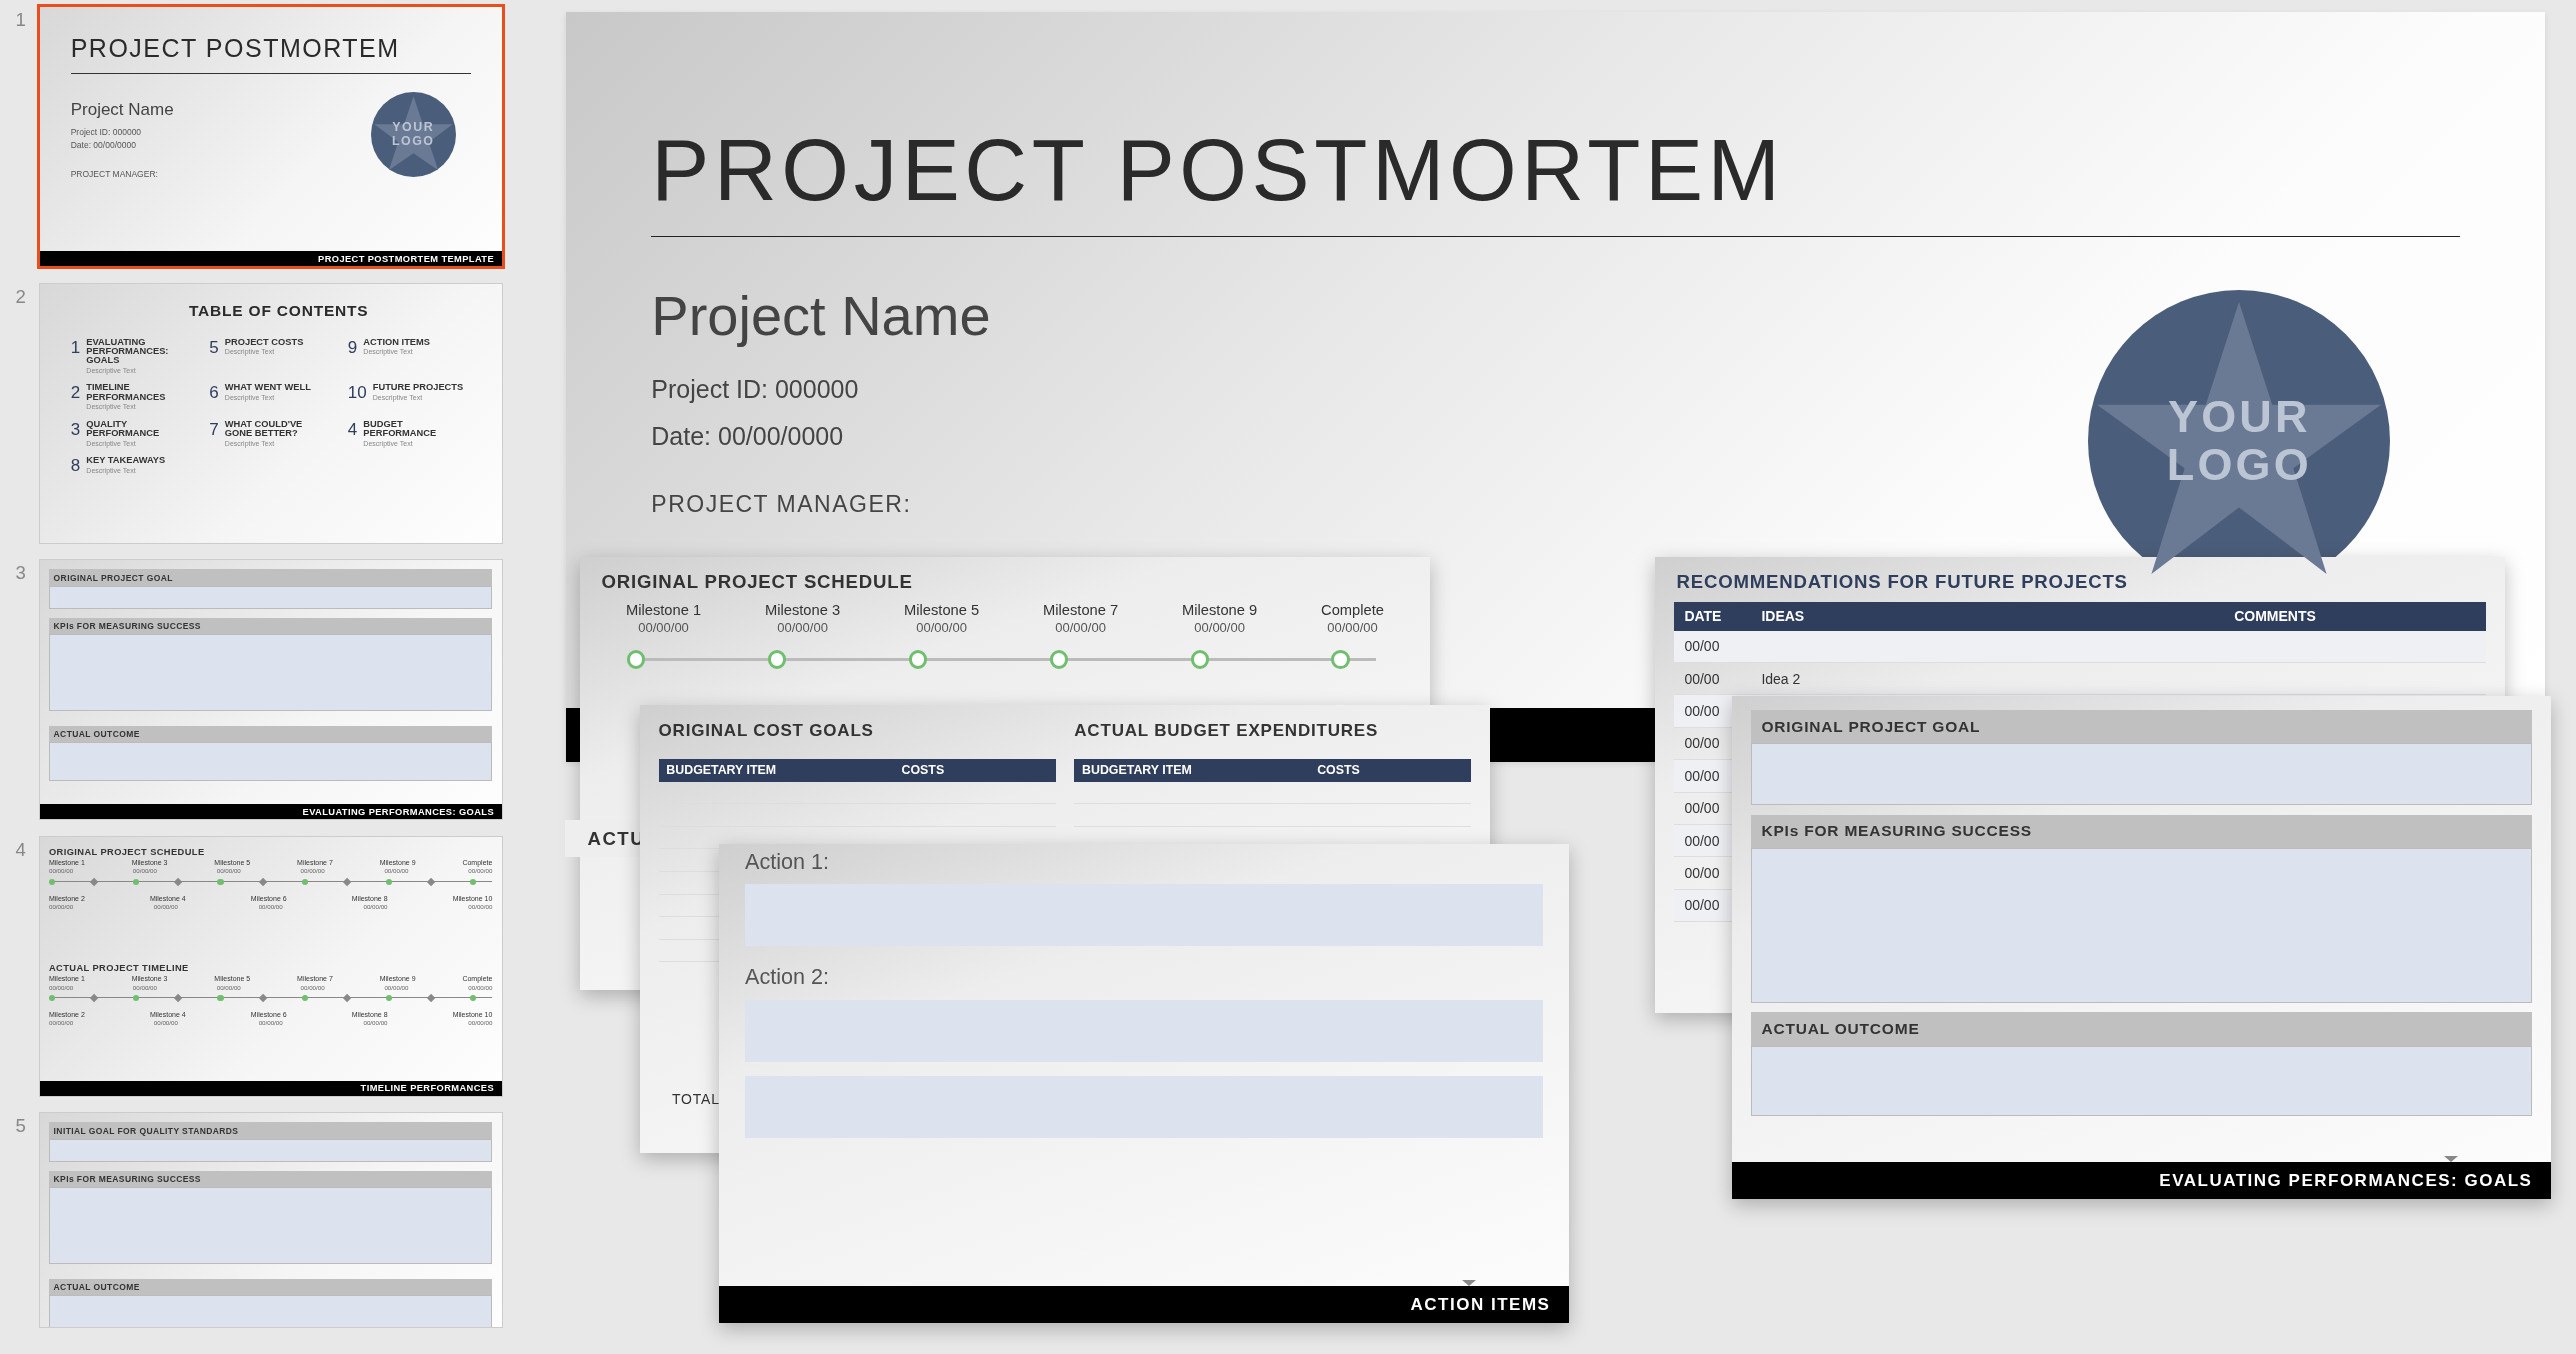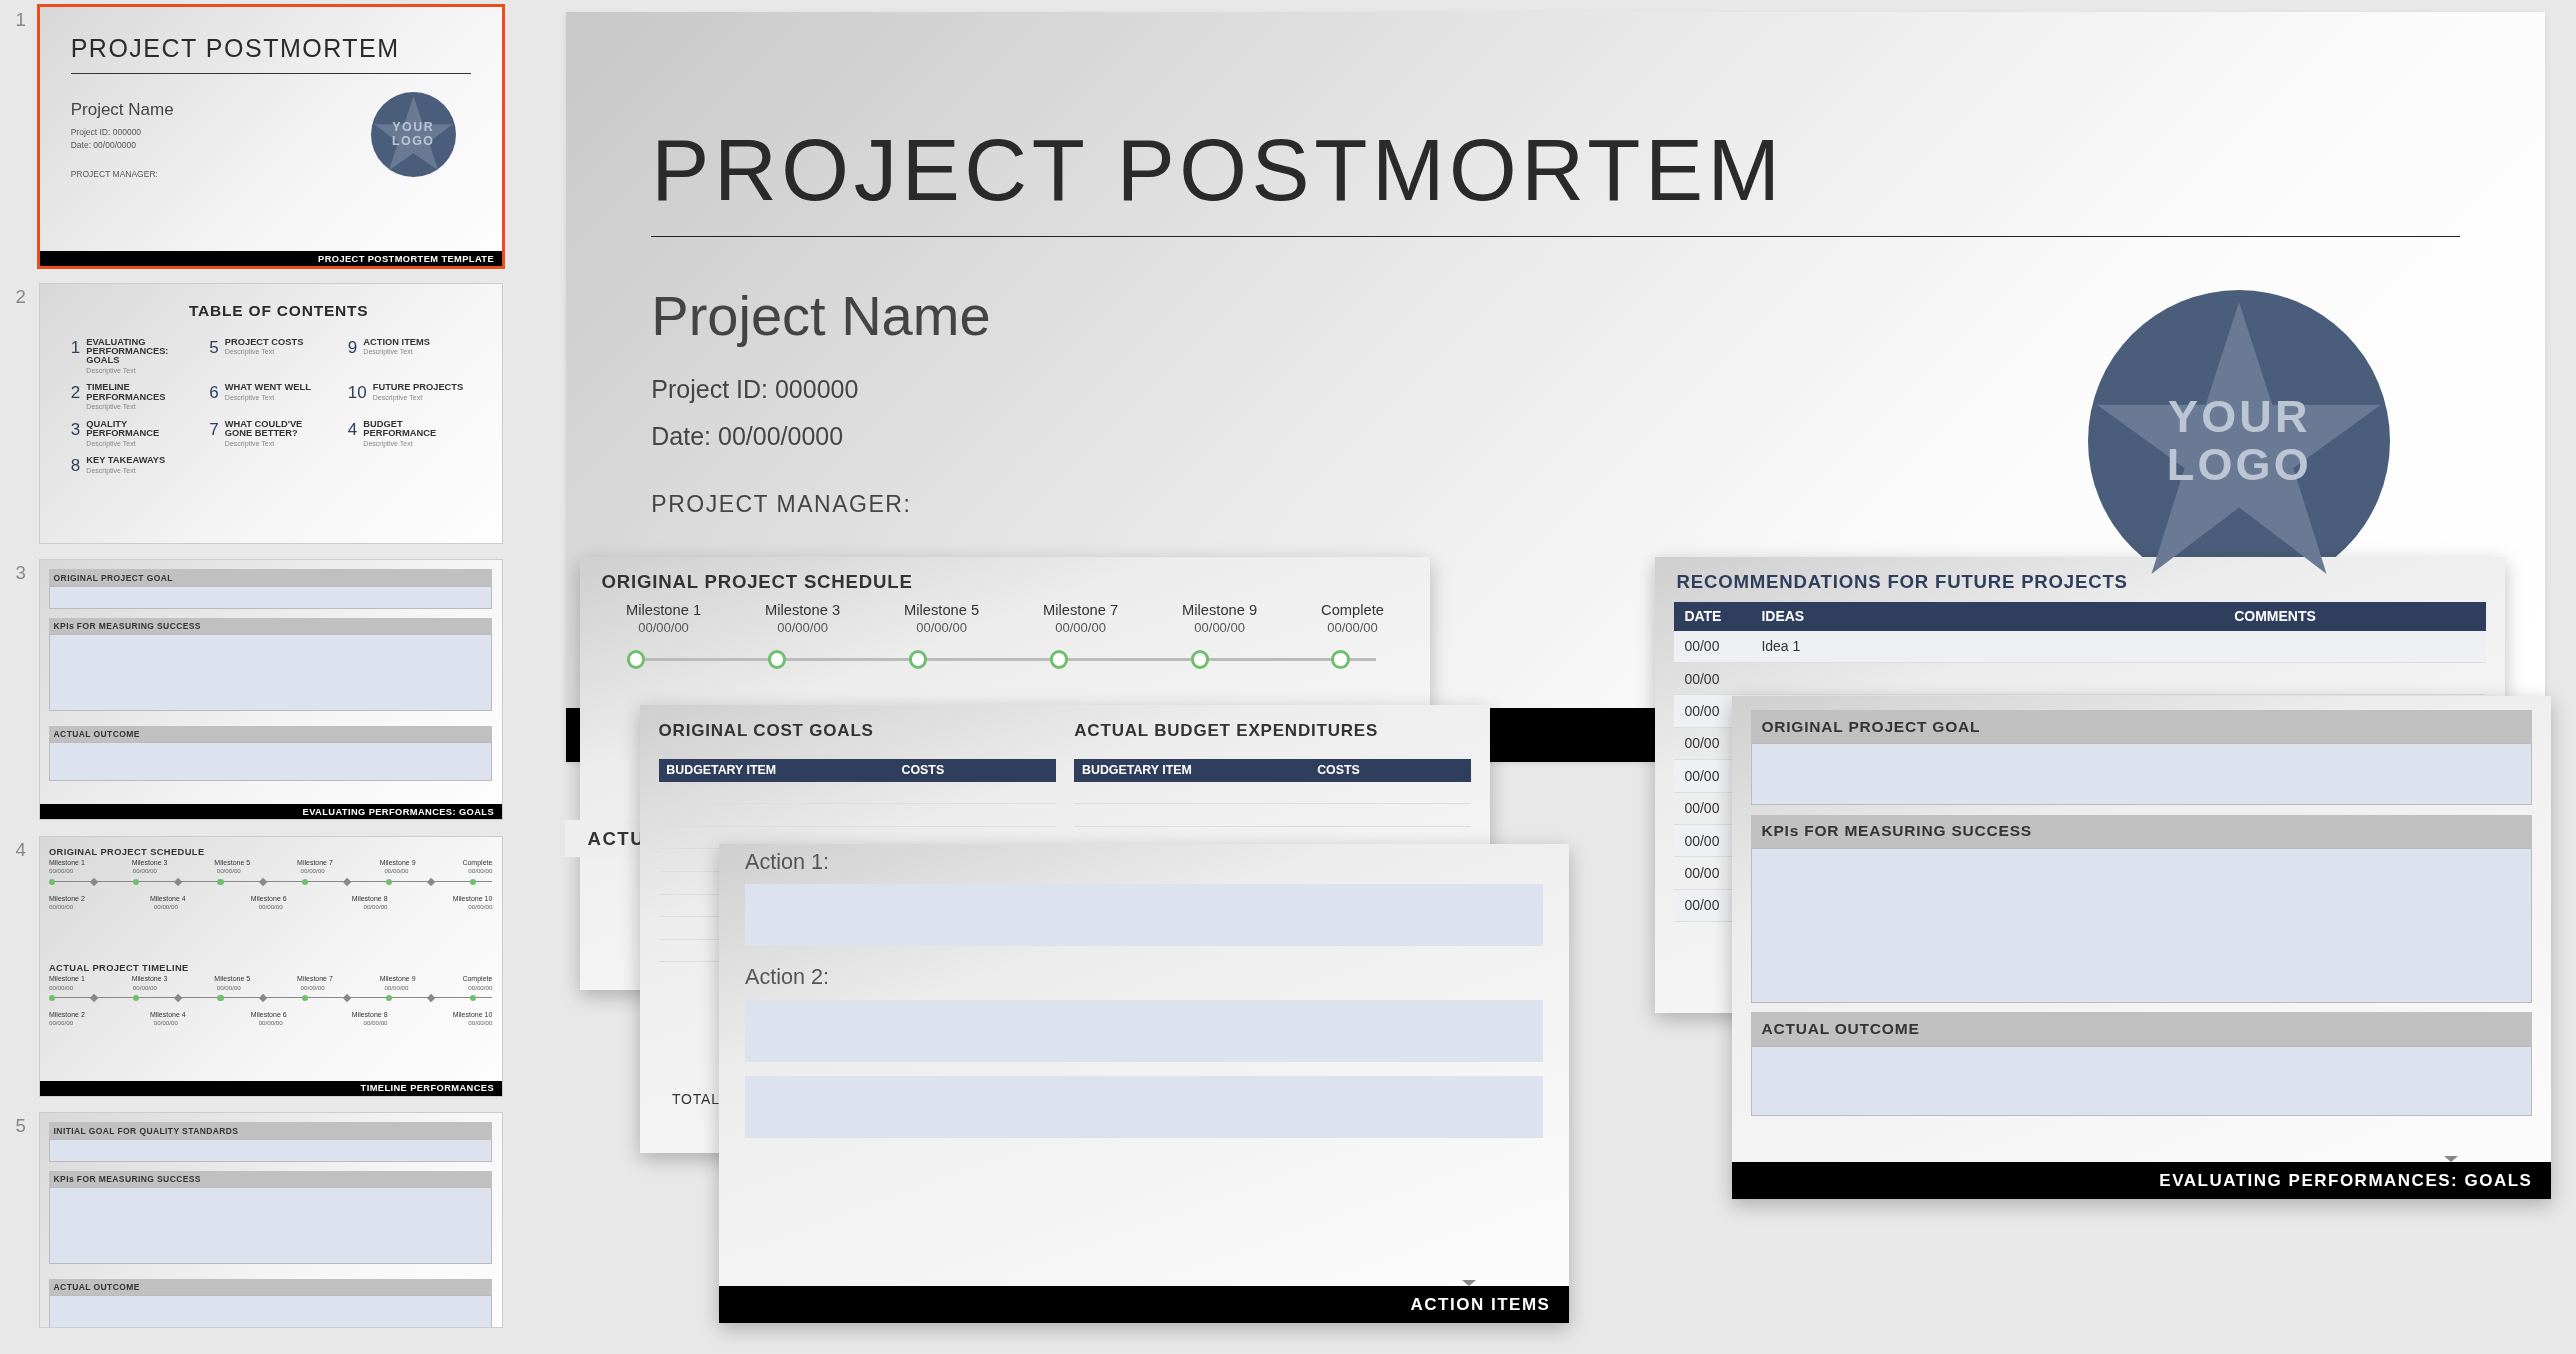--- a/index.html
+++ b/index.html
@@ -501,25 +501,25 @@
   <div class="card" style="left:1098px; top:557px; width:850px; height:456px;">
     <div class="sec-title" style="color:#2e3e5c;">RECOMMENDATIONS FOR FUTURE PROJECTS</div>
     <div class="rec-th">
       <div class="rc1">DATE</div>
         <div class="rc2">IDEAS</div>
         <div class="rc3">COMMENTS</div>
     </div>
     <div id="recrows">
         <div class="rec-row">
           <div class="rc1">00/00</div>
-          <div class="rc2">Idea 1</div>
-          <div class="rc3"></div>
-        </div>
-        <div class="rec-row">
-          <div class="rc1">00/00</div>
+          <div class="rc3"></div>
+        </div>
+        <div class="rec-row">
+          <div class="rc1">00/00</div>
+          <div class="rc2">Idea 2</div>
           <div class="rc3"></div>
         </div>
         <div class="rec-row">
           <div class="rc1">00/00</div>
           <div class="rc2"></div>
           <div class="rc3"></div>
         </div>
         <div class="rec-row">
           <div class="rc1">00/00</div>
           <div class="rc2"></div>

